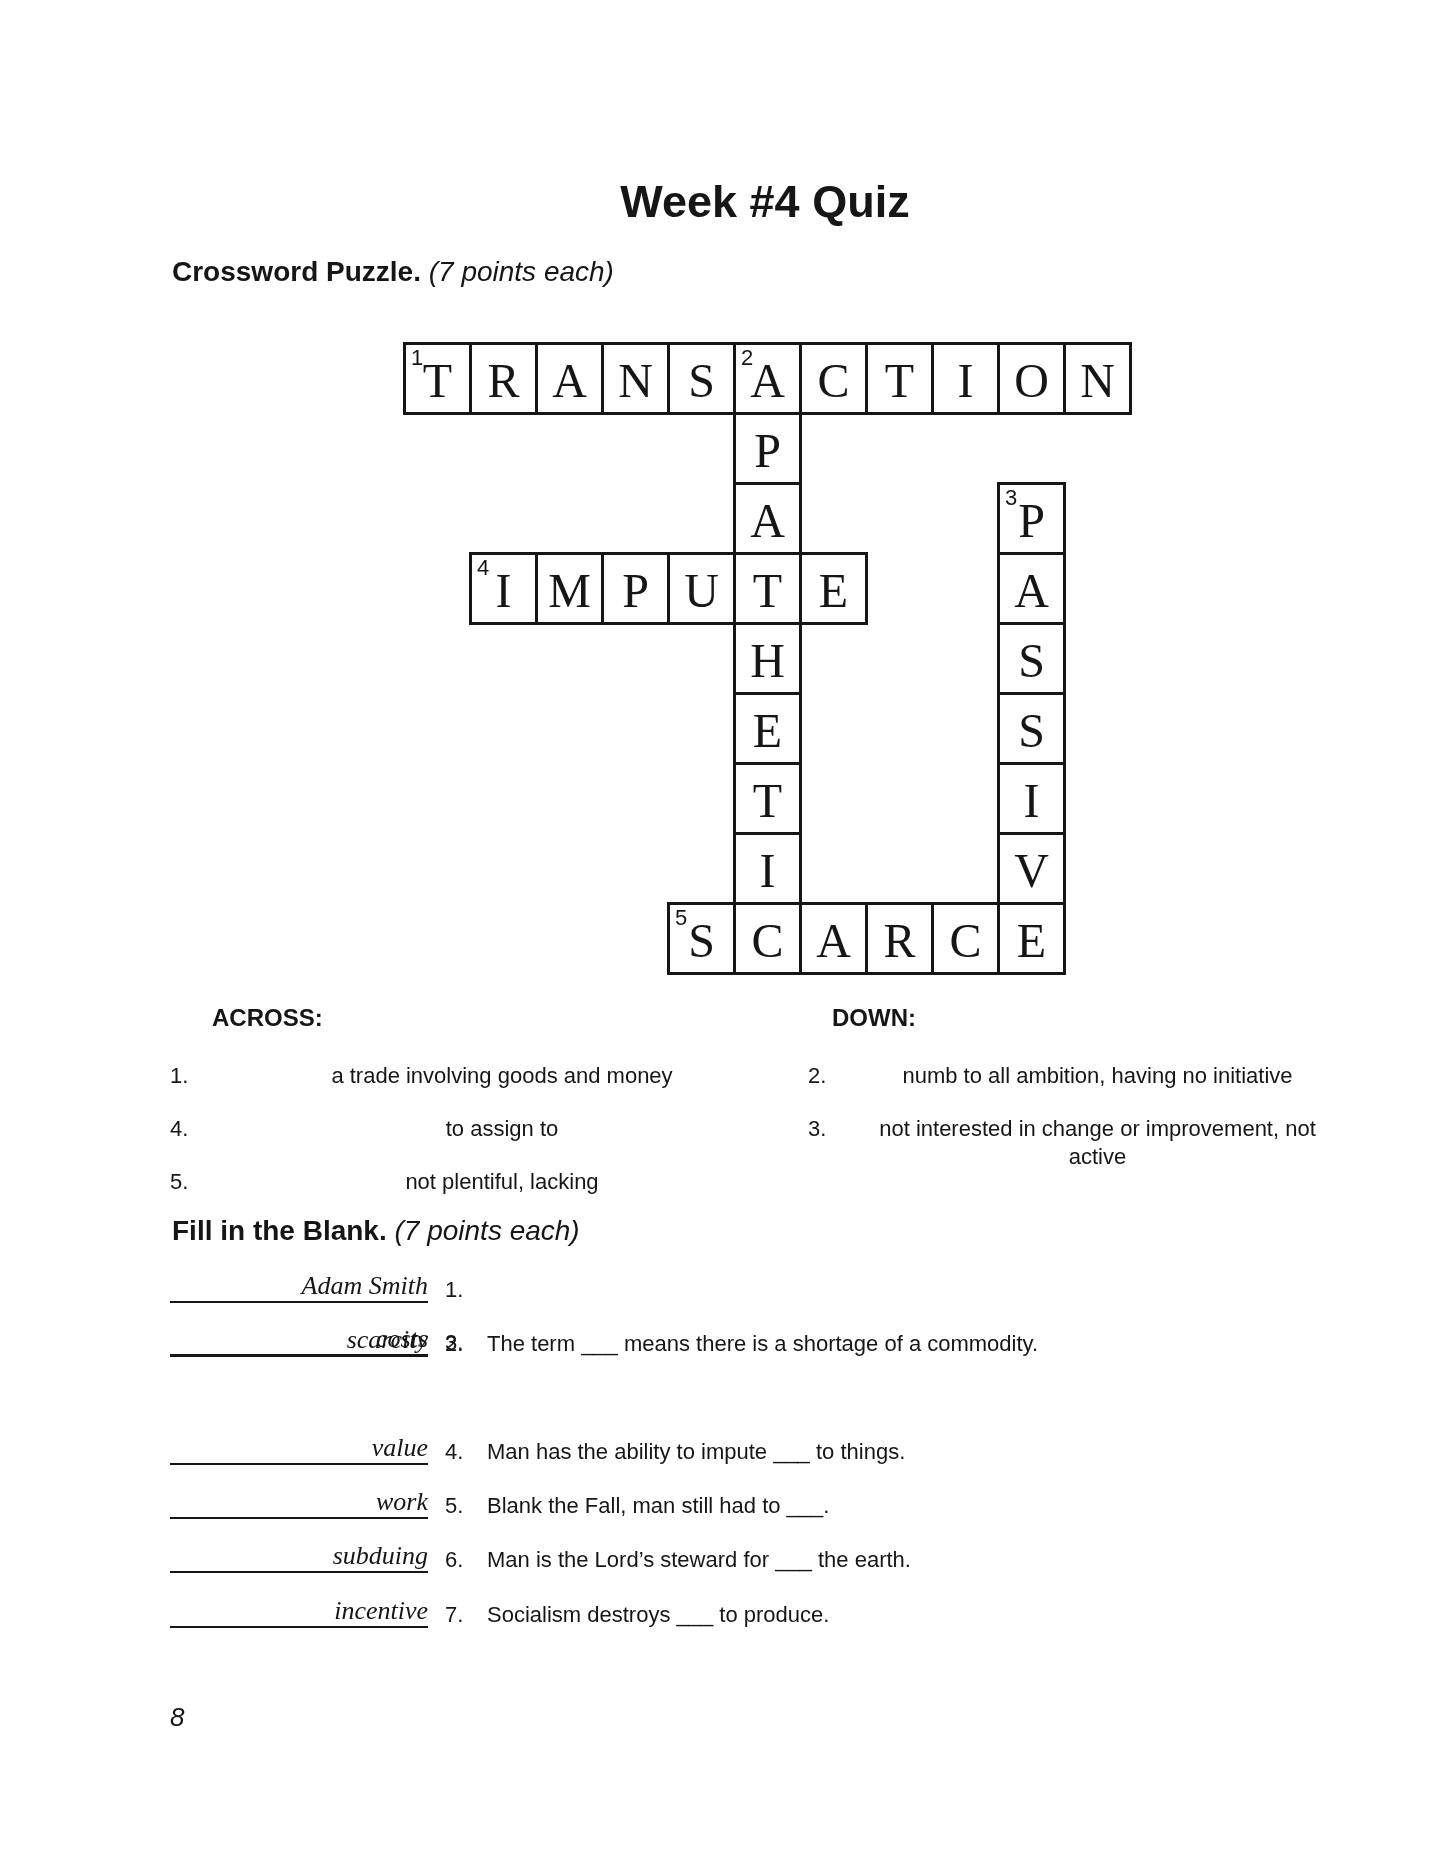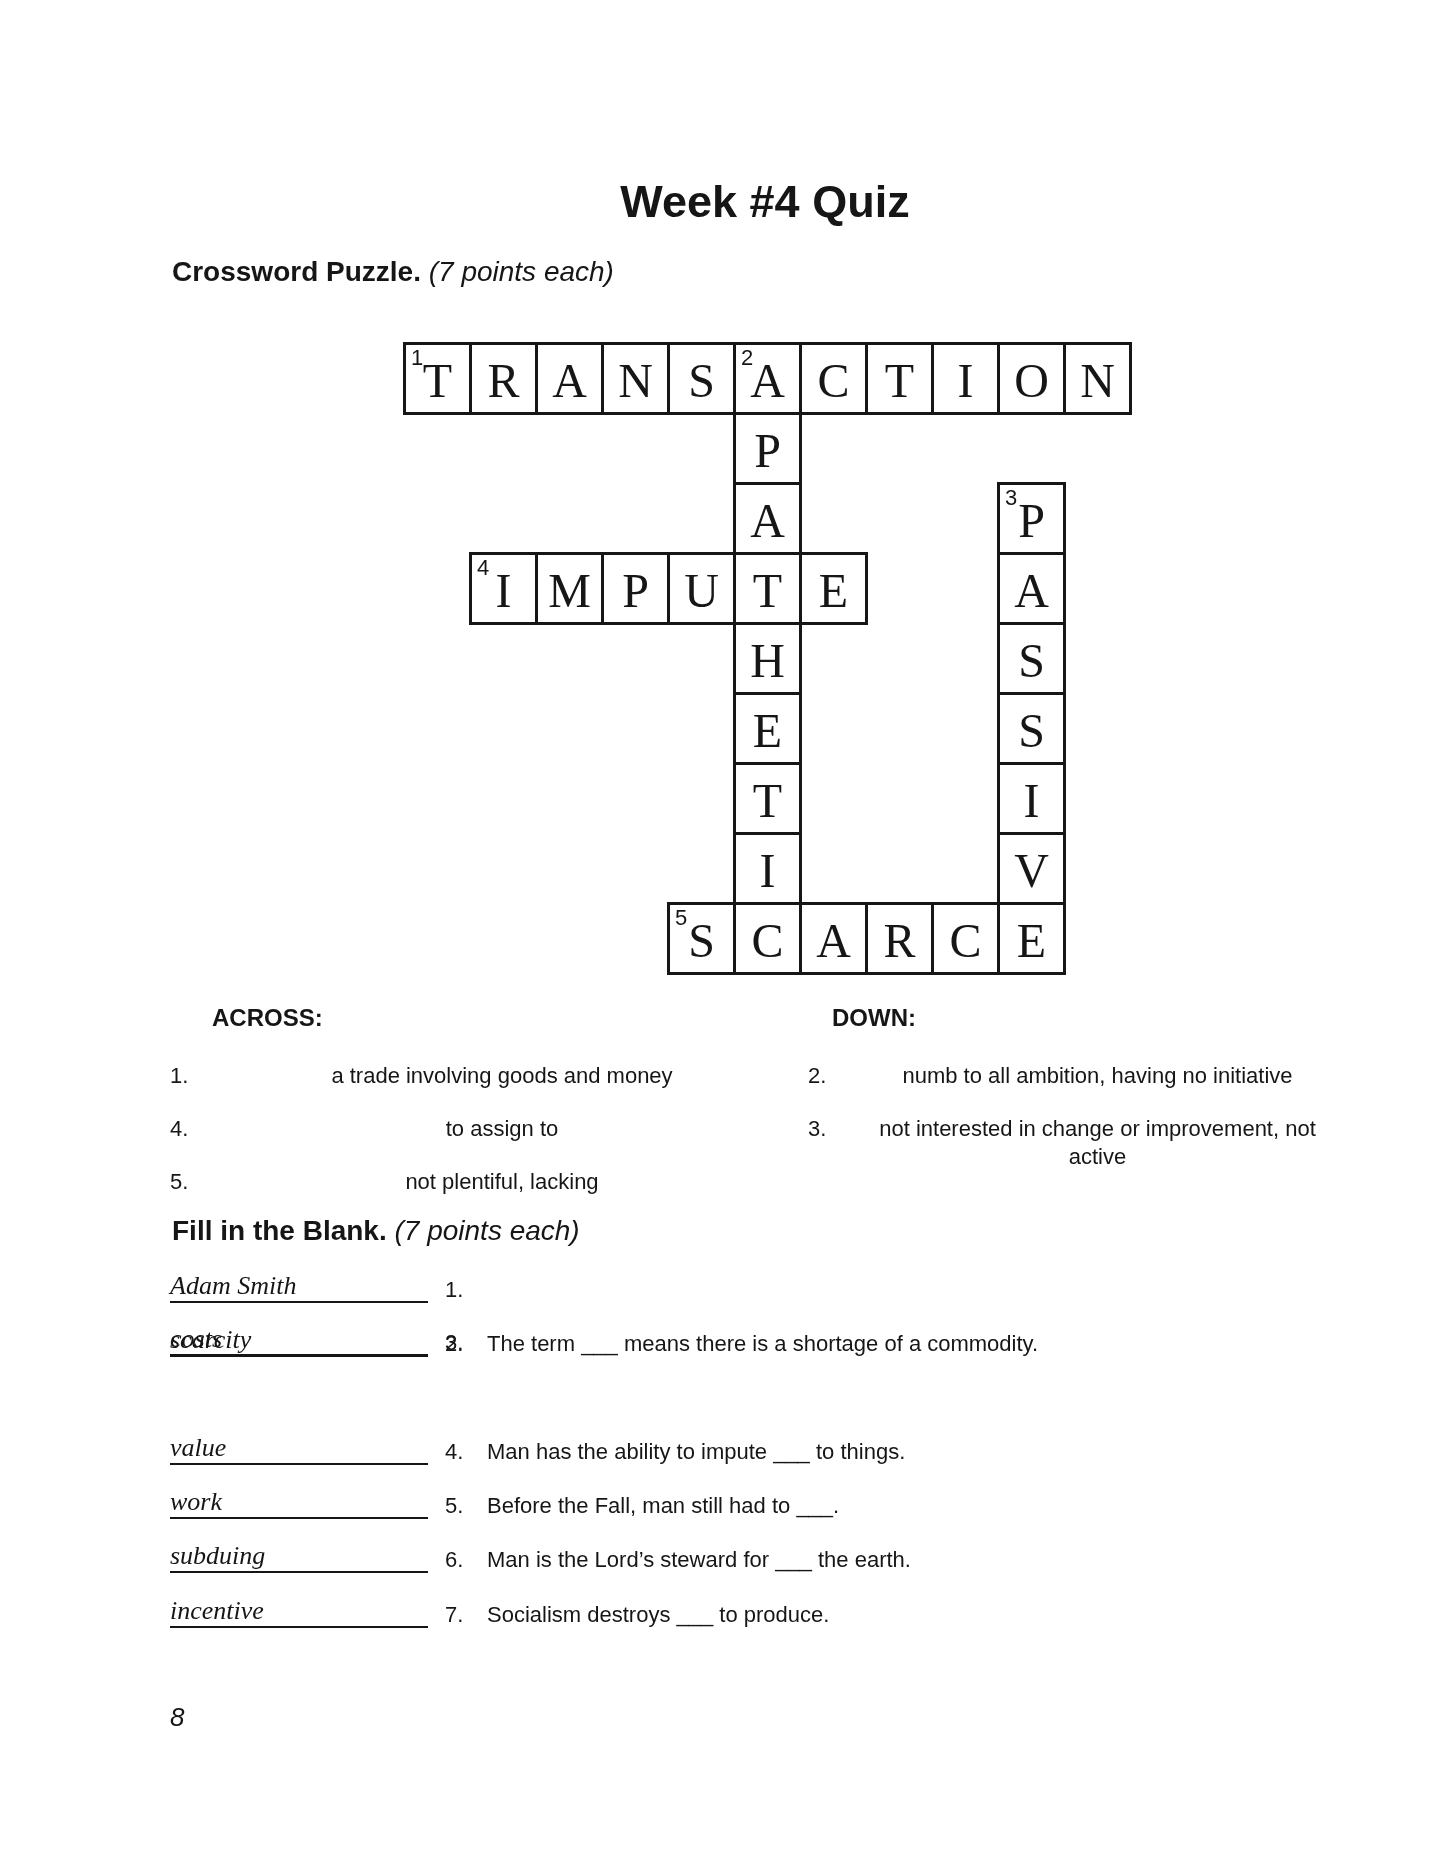--- a/index.html
+++ b/index.html
@@ -48,21 +48,21 @@
   .clue-text{flex:1;text-align:center;}
 
   
   .fill-row{
     left:170px;width:1220px;height:40px;
     display:flex;align-items:flex-end;
   }
   .answer-line{
     flex:0 0 258px;box-sizing:border-box;
     border-bottom:2px solid #161616;
-    text-align:left;padding-bottom:2px;
+    text-align:right;padding-bottom:2px;
   }
   .answer-text{
     font-family:"Liberation Serif",serif;font-style:italic;
     font-size:26px;line-height:1.05;
   }
   .q-num{flex:0 0 42px;margin-left:17px;font-size:22px;line-height:26px;}
   .q-text{flex:1;font-size:22px;line-height:26px;white-space:nowrap;}
 
   #page-number{
     left:170px;top:1702px;font-size:26px;font-style:italic;line-height:1.2;
@@ -239,21 +239,21 @@
       <span class="q-num">3.</span>
     </div>
     <div class="abs fill-row" style="top: 1425px;">
       <div class="answer-line"><span class="answer-text">value</span></div>
       <span class="q-num">4.</span>
       <span class="q-text">Man has the ability to impute ___ to things.</span>
     </div>
     <div class="abs fill-row" style="top: 1479px;">
       <div class="answer-line"><span class="answer-text">work</span></div>
       <span class="q-num">5.</span>
-      <span class="q-text">Before the Fall, man still had to ___.</span>
+      <span class="q-text">Blank the Fall, man still had to ___.</span>
     </div>
     <div class="abs fill-row" style="top: 1533px;">
       <div class="answer-line"><span class="answer-text">subduing</span></div>
       <span class="q-num">6.</span>
       <span class="q-text">Man is the Lord’s steward for ___ the earth.</span>
     </div>
     <div class="abs fill-row" style="top: 1588px;">
       <div class="answer-line"><span class="answer-text">incentive</span></div>
       <span class="q-num">7.</span>
       <span class="q-text">Socialism destroys ___ to produce.</span>

